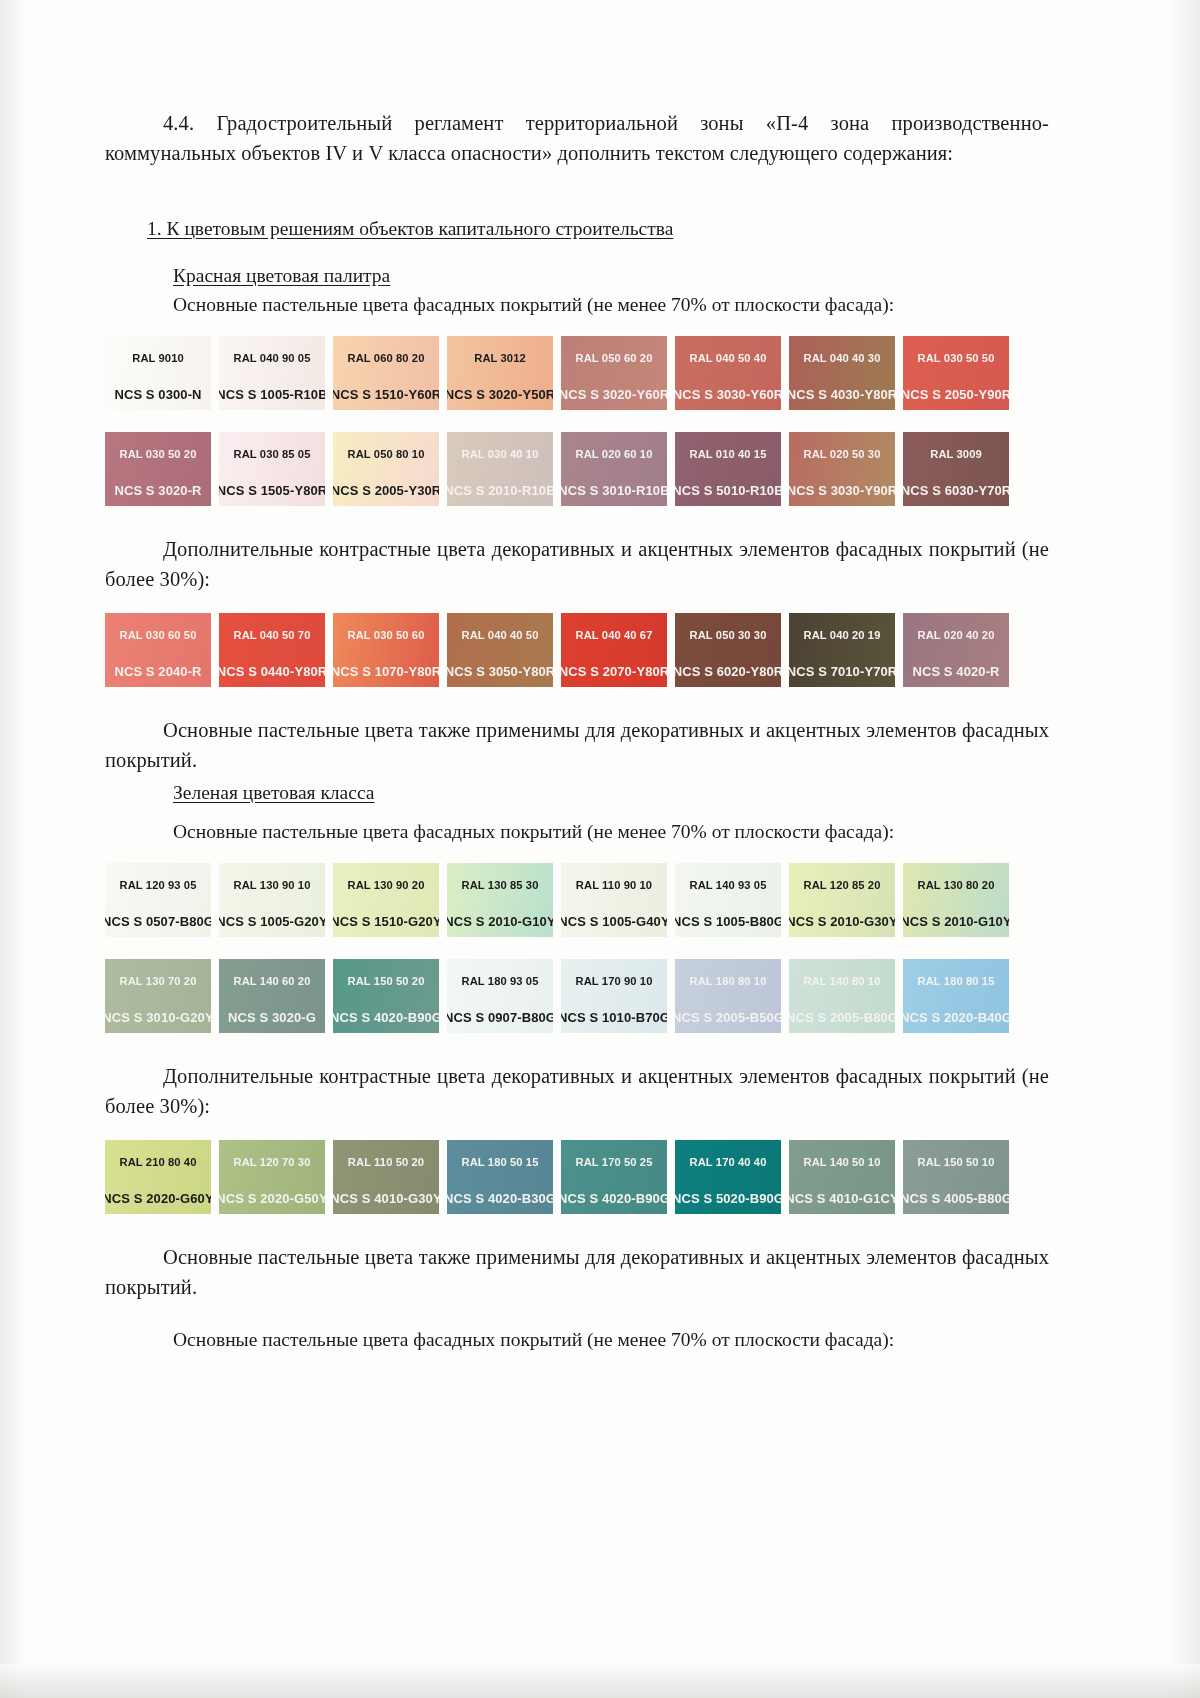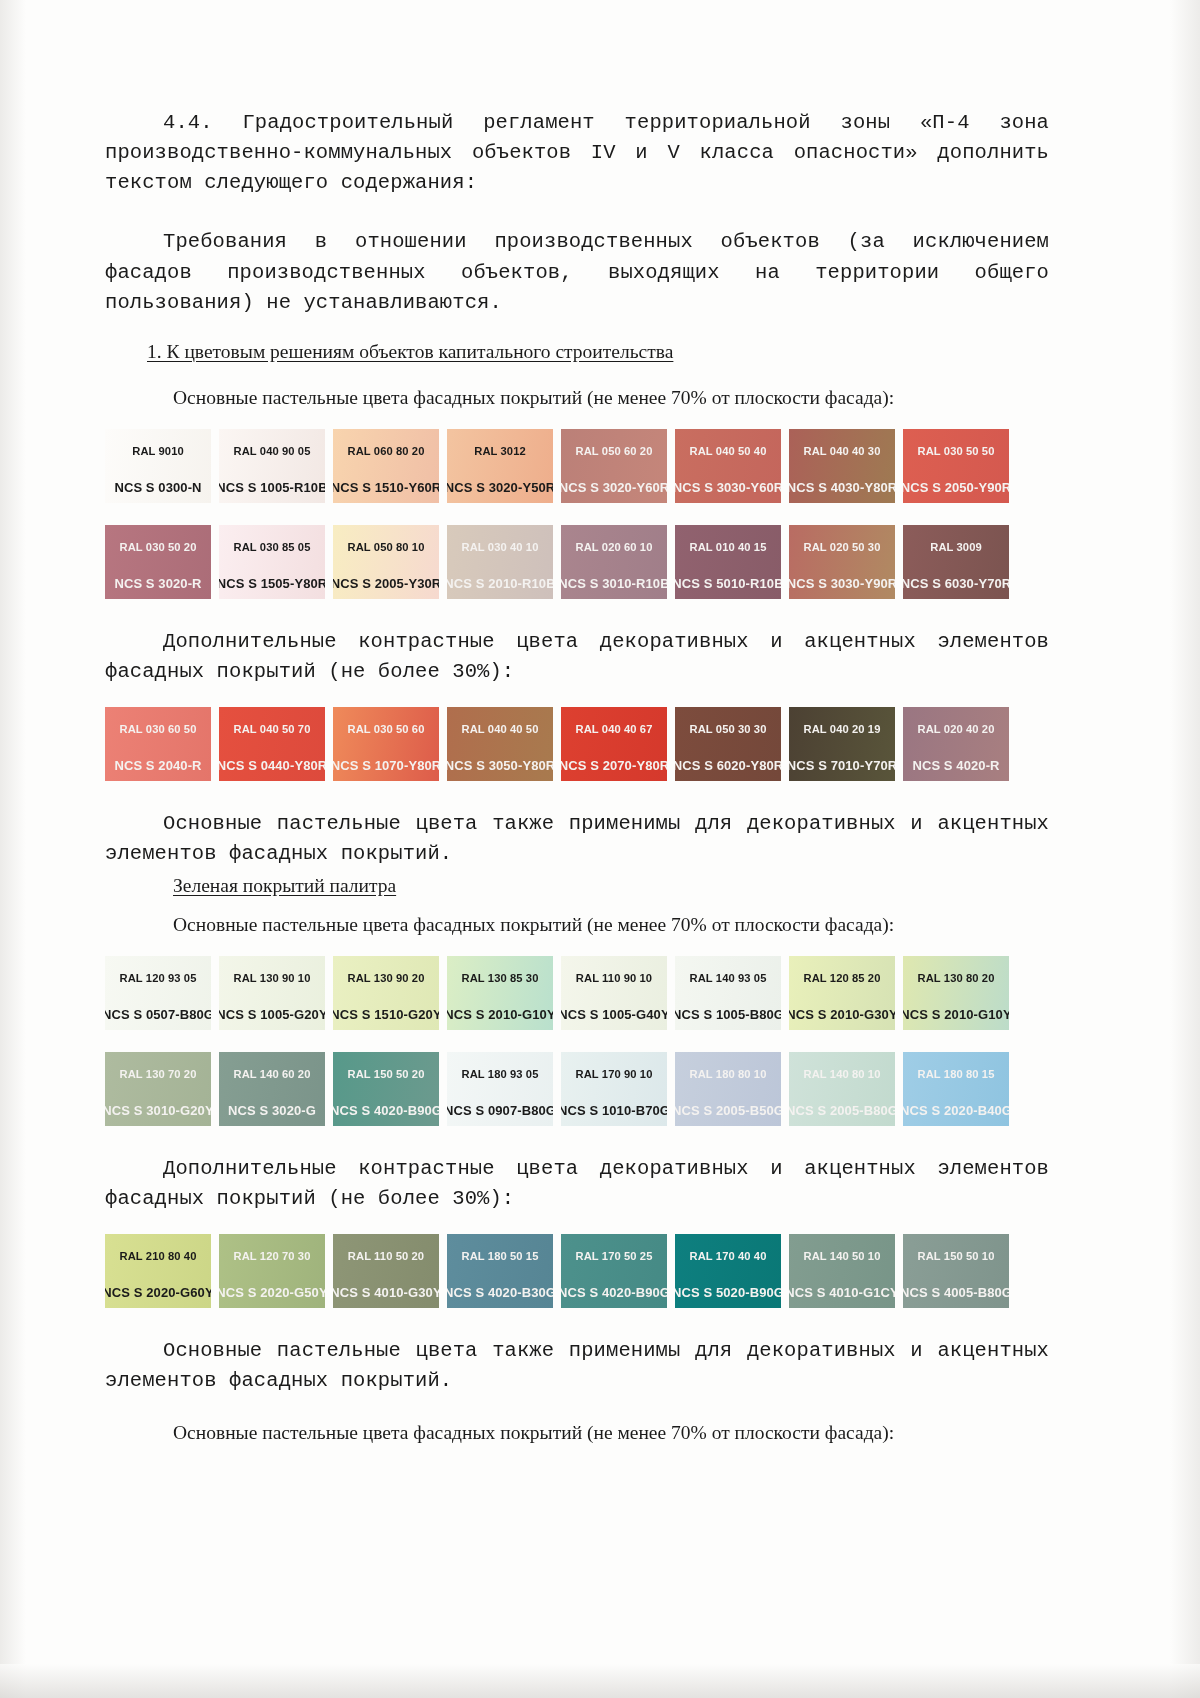--- a/index.html
+++ b/index.html
@@ -50,21 +50,20 @@
   }
   p, div {
     color: #1b1b1b;
   }
   .para {
     font-size: 20.5px;
     line-height: 1.47;
     text-align: justify;
     margin: 0 16px 2px 0;
     letter-spacing: .1px;
-    font-family: Liberation Mono, monospace;
   }
   .para.indent {
     text-indent: 58px;
   }
   .heading-ul {
     font-size: 19px;
     line-height: 1.45;
     text-decoration: underline;
     text-underline-offset: 3px;
     margin: 0;
@@ -152,29 +151,29 @@
 
   <div class="content">
 
     <p class="para indent">4.4. Градостроительный регламент территориальной зоны «П-4 зона производственно-коммунальных объектов IV и V класса опасности» дополнить текстом следующего содержания:</p>
 
     <div class="gap-m"></div>
 
 
     <div class="gap-s"></div>
 
-    <p class="para indent">Требования в отношении производственных объектов (за исключением фасадов производственных объектов, выходящих на территории общего пользования) не устанавливаются.</p>
 
     <div class="gap-m"></div>
 
     <p class="item-line"><span class="u">1. К цветовым решениям объектов капитального строительства</span></p>
 
     <div class="gap-m"></div>
 
 
+    <p class="sub-line-ul">Красная цветовая палитра</p>
 
     <p class="note-line">Основные пастельные цвета фасадных покрытий (не менее 70% от плоскости фасада):</p>
 
     <div class="gap-m"></div>
 
     <div class="swatch-row">
       <div class="swatch light" style="background:linear-gradient(100deg,#fdfcfa,#f6f3ee)">
         <span class="ral">RAL 9010</span>
         <span class="ncs">NCS S 0300-N</span>
       </div>
@@ -283,21 +282,21 @@
       <div class="swatch dark" style="background:linear-gradient(100deg,#9a7682,#a87f80)">
         <span class="ral">RAL 020 40 20</span>
         <span class="ncs">NCS S 4020-R</span>
       </div>
     </div>
 
     <div class="block-gap"></div>
 
     <p class="para indent">Основные пастельные цвета также применимы для декоративных и акцентных элементов фасадных покрытий.</p>
 
-    <p class="sub-line-ul">Зеленая покрытий палитра</p>
+    <p class="sub-line-ul">Зеленая цветовая класса</p>
 
     <div class="gap-s"></div>
 
     <p class="note-line">Основные пастельные цвета фасадных покрытий (не менее 70% от плоскости фасада):</p>
 
     <div class="gap-m"></div>
 
     <div class="swatch-row">
       <div class="swatch light" style="background:linear-gradient(100deg,#f7f9f3,#eff3ea)">
         <span class="ral">RAL 120 93 05</span>

